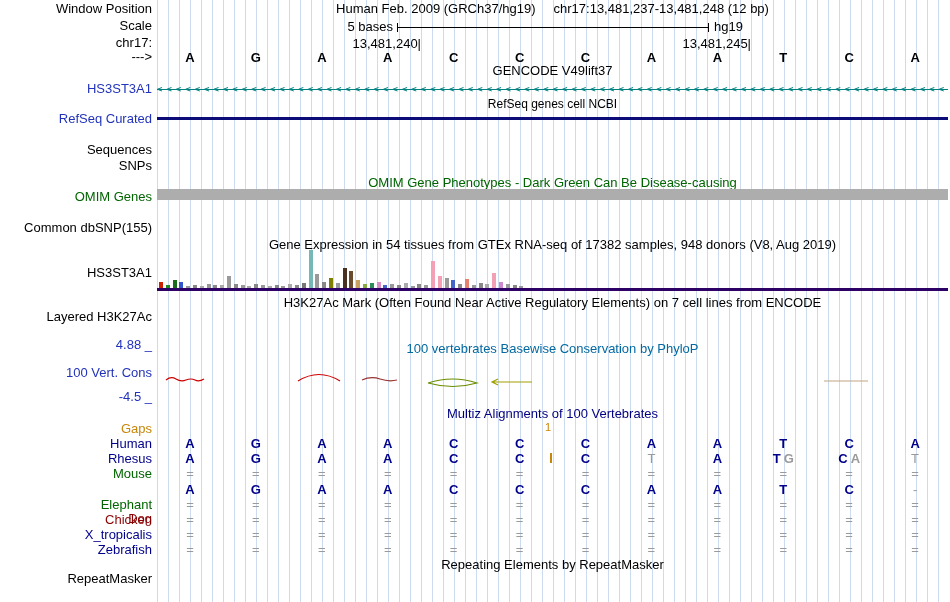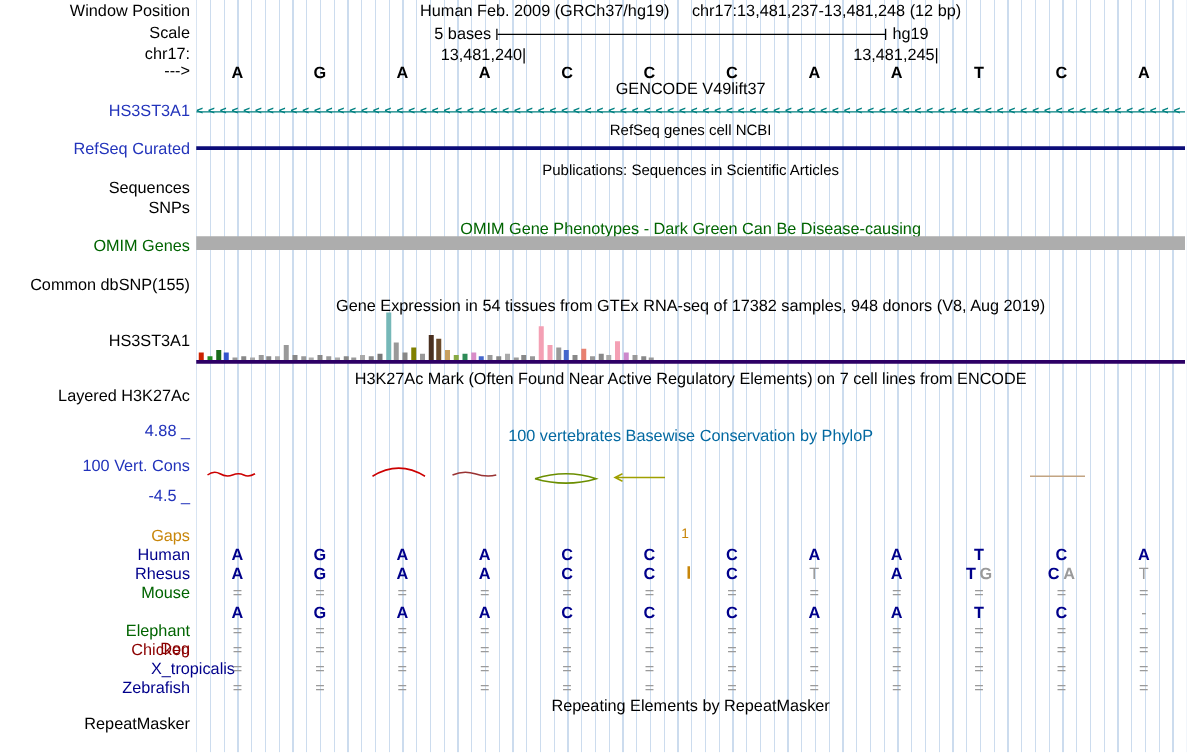--- a/index.html
+++ b/index.html
@@ -94,21 +94,20 @@
   <div class="gutter-label blue" style="top:82px">HS3ST3A1</div>
   <div id="gene-line">
     <div class="rail"></div>
     <div class="arrows" id="gene-arrows">&lt;&lt;&lt;&lt;&lt;&lt;&lt;&lt;&lt;&lt;&lt;&lt;&lt;&lt;&lt;&lt;&lt;&lt;&lt;&lt;&lt;&lt;&lt;&lt;&lt;&lt;&lt;&lt;&lt;&lt;&lt;&lt;&lt;&lt;&lt;&lt;&lt;&lt;&lt;&lt;&lt;&lt;&lt;&lt;&lt;&lt;&lt;&lt;&lt;&lt;&lt;&lt;&lt;&lt;&lt;&lt;&lt;&lt;&lt;&lt;&lt;&lt;&lt;&lt;&lt;&lt;&lt;&lt;&lt;&lt;&lt;&lt;&lt;&lt;&lt;&lt;&lt;&lt;&lt;&lt;&lt;&lt;&lt;&lt;&lt;&lt;&lt;&lt;&lt;&lt;&lt;&lt;&lt;&lt;&lt;&lt;&lt;&lt;&lt;&lt;&lt;&lt;&lt;&lt;&lt;&lt;&lt;&lt;&lt;&lt;</div>
   </div>
 
   <div class="center-title small" style="top:97px">RefSeq genes cell NCBI</div>
   <div class="gutter-label blue" style="top:112px">RefSeq Curated</div>
   <div id="refseq-line"></div>
 
-  <div class="center-title small" style="top:129px">Publications: Sequences in Scientific Articles</div>
   <div class="gutter-label" style="top:143px">Sequences</div>
   <div class="gutter-label" style="top:159px">SNPs</div>
 
   <div class="center-title green" style="top:176px">OMIM Gene Phenotypes - Dark Green Can Be Disease-causing</div>
   <div class="gutter-label green" style="top:190px">OMIM Genes</div>
   <div id="omim-bar"></div>
 
   <div class="gutter-label" style="top:221px">Common dbSNP(155)</div>
 
   <div class="center-title" style="top:238px">Gene Expression in 54 tissues from GTEx RNA-seq of 17382 samples, 948 donors (V8, Aug 2019)</div>
@@ -180,20 +179,21 @@
   <div class="gutter-label cons-num" style="top:390px">-4.5 _</div>
   <svg id="cons-svg" width="791" height="50">
     <path d="M9,25 q5,-4 10,-1 t10,1 t9,0 t9,-1" stroke="#cc0000" stroke-width="1.2" fill="none"></path>
     <path d="M141,26 Q162,13 183,26" stroke="#cc0000" stroke-width="1.2" fill="none"></path>
     <path d="M205,25 q9,-4 18,-1 t17,1" stroke="#993333" stroke-width="1.2" fill="none"></path>
     <path d="M271,28 Q296,20 320,28 Q296,35 271,28" stroke="#6b8e00" stroke-width="1.2" fill="none"></path>
     <path d="M341,24 L335,27 L341,30 M335,27 L375,27" stroke="#a0a000" stroke-width="1.2" fill="none"></path>
     <path d="M667,26 L711,26" stroke="#c2a482" stroke-width="1.2" fill="none"></path>
   </svg>
 
+  <div class="center-title" id="multiz-title" style="top:407px">Multiz Alignments of 100 Vertebrates</div>
   <div class="gutter-label" style="top:422px;color:#c8860a">Gaps</div>
   <div id="gaps-marker">1</div>
   <div id="align-rows">
       <div class="gutter-label align-label" style="top: 0px; color: rgb(0, 0, 139);">Human</div>
       <span class="align-cell" style="left: 157px; top: 0px;"><span style="color: rgb(0, 0, 139);">A</span></span>
       <span class="align-cell" style="left: 222.917px; top: 0px;"><span style="color: rgb(0, 0, 139);">G</span></span>
       <span class="align-cell" style="left: 288.833px; top: 0px;"><span style="color: rgb(0, 0, 139);">A</span></span>
       <span class="align-cell" style="left: 354.75px; top: 0px;"><span style="color: rgb(0, 0, 139);">A</span></span>
       <span class="align-cell" style="left: 420.667px; top: 0px;"><span style="color: rgb(0, 0, 139);">C</span></span>
       <span class="align-cell" style="left: 486.583px; top: 0px;"><span style="color: rgb(0, 0, 139);">C</span></span>
@@ -261,21 +261,21 @@
       <span class="align-cell" style="left: 288.833px; top: 76px;"><span class="muted">=</span></span>
       <span class="align-cell" style="left: 354.75px; top: 76px;"><span class="muted">=</span></span>
       <span class="align-cell" style="left: 420.667px; top: 76px;"><span class="muted">=</span></span>
       <span class="align-cell" style="left: 486.583px; top: 76px;"><span class="muted">=</span></span>
       <span class="align-cell" style="left: 552.5px; top: 76px;"><span class="muted">=</span></span>
       <span class="align-cell" style="left: 618.417px; top: 76px;"><span class="muted">=</span></span>
       <span class="align-cell" style="left: 684.333px; top: 76px;"><span class="muted">=</span></span>
       <span class="align-cell" style="left: 750.25px; top: 76px;"><span class="muted">=</span></span>
       <span class="align-cell" style="left: 816.167px; top: 76px;"><span class="muted">=</span></span>
       <span class="align-cell" style="left: 882.083px; top: 76px;"><span class="muted">=</span></span>
-      <div class="gutter-label align-label" style="top: 91px; color: rgb(0, 0, 139); margin-left: 36px;">X_tropicalis</div>
+      <div class="gutter-label align-label" style="top: 91px; color: rgb(0, 0, 139);">X_tropicalis</div>
       <span class="align-cell" style="left: 157px; top: 91px;"><span class="muted">=</span></span>
       <span class="align-cell" style="left: 222.917px; top: 91px;"><span class="muted">=</span></span>
       <span class="align-cell" style="left: 288.833px; top: 91px;"><span class="muted">=</span></span>
       <span class="align-cell" style="left: 354.75px; top: 91px;"><span class="muted">=</span></span>
       <span class="align-cell" style="left: 420.667px; top: 91px;"><span class="muted">=</span></span>
       <span class="align-cell" style="left: 486.583px; top: 91px;"><span class="muted">=</span></span>
       <span class="align-cell" style="left: 552.5px; top: 91px;"><span class="muted">=</span></span>
       <span class="align-cell" style="left: 618.417px; top: 91px;"><span class="muted">=</span></span>
       <span class="align-cell" style="left: 684.333px; top: 91px;"><span class="muted">=</span></span>
       <span class="align-cell" style="left: 750.25px; top: 91px;"><span class="muted">=</span></span>

